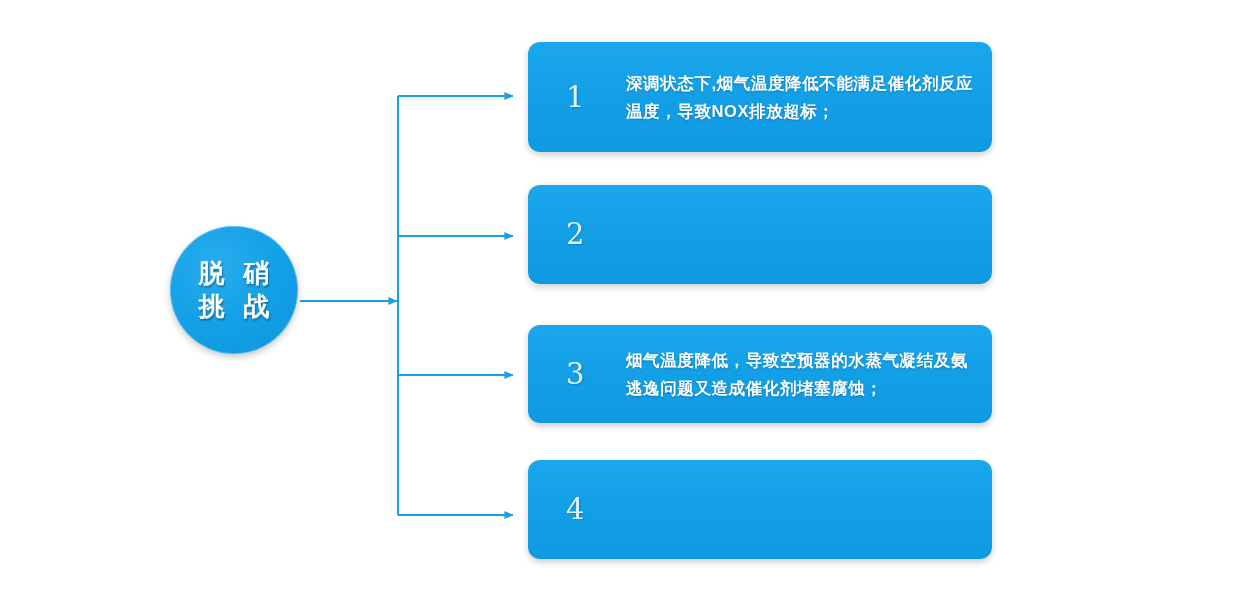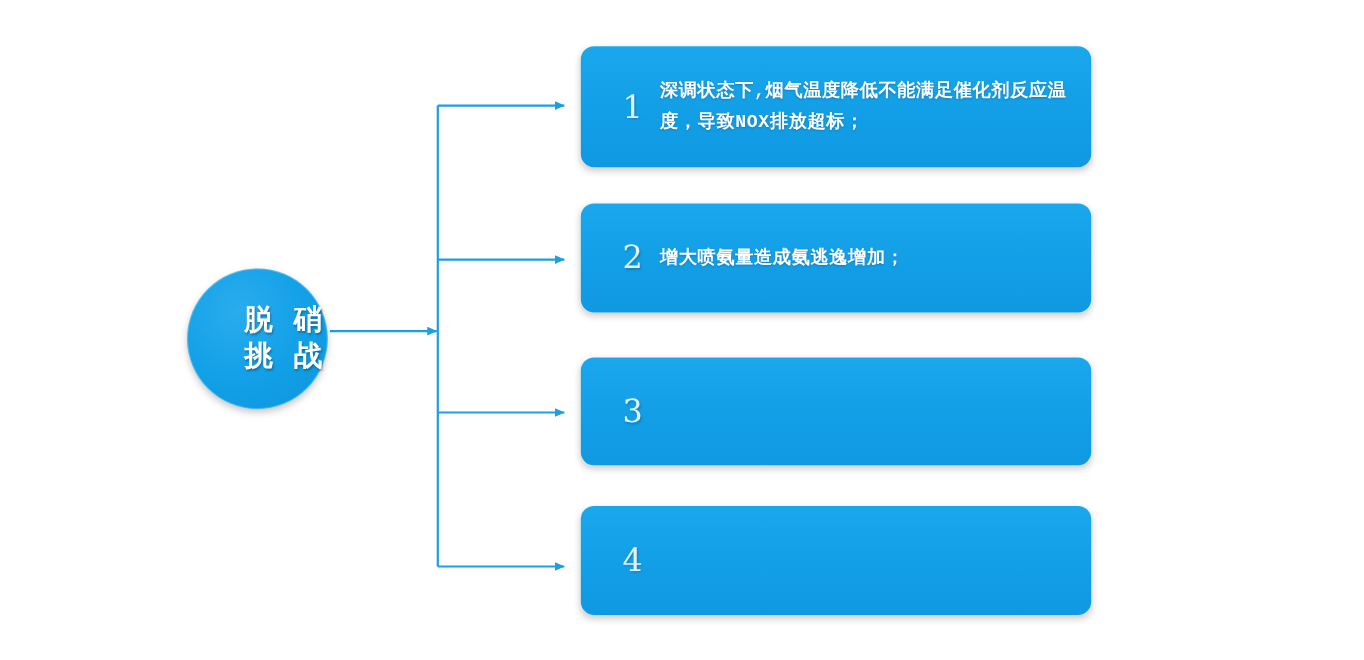--- a/index.html
+++ b/index.html
@@ -31,29 +31,29 @@
     top: 0;
     width: 1240px;
     height: 600px;
     pointer-events: none;
   }
 
   
   .hub {
     position: absolute;
     left: 170px;
-    top: 244px;
+    top: 226px;
     width: 128px;
     height: 128px;
     border-radius: 50%;
     background: radial-gradient(circle at 36% 30%, #2aacee 0%, #12a0e6 52%, #0e95dc 100%);
     box-shadow: 0 3px 7px rgba(0,0,0,0.22), 0 0 0 1px rgba(255,255,255,0.25) inset;
     display: flex;
     flex-direction: column;
-    align-items: flex-end;
+    align-items: center;
     justify-content: center;
     box-sizing: border-box;
   }
   .hub-line {
     color: #ffffff;
     font-weight: bold;
     font-size: 26px;
     letter-spacing: 5px;
     text-indent: 5px;
     line-height: 33px;
@@ -91,21 +91,22 @@
     text-align: left;
     text-shadow: 1px 1px 2px rgba(0,0,0,0.18);
   }
   .item-text {
     color: #ffffff;
     font-weight: bold;
     font-size: 16.5px;
     line-height: 28px;
     letter-spacing: 0.6px;
     text-shadow: 0px 1px 2px rgba(0,0,0,0.22);
-    font-family: Liberation Mono, monospace;
+    font-family: Liberation Sans, sans-serif;
+    margin-left: 26px;
   }
 </style>
 </head>
 <body>
 
 <div id="canvas">
 
   <svg id="connectors" width="1240" height="600" viewBox="0 0 1240 600">
     <defs>
       <marker id="arrowhead" markerWidth="9" markerHeight="8" refX="8.6" refY="4" orient="auto" markerUnits="userSpaceOnUse">
@@ -131,24 +132,24 @@
     <div class="hub-line">挑 战</div>
   </div>
 
   <div class="item-box b1">
     <div class="item-num">1</div>
     <div class="item-text">深调状态下,烟气温度降低不能满足催化剂反应温度，导致NOX排放超标；</div>
   </div>
 
   <div class="item-box b2">
     <div class="item-num">2</div>
-    <div class="item-text">增大喷氨量造成氨逃逸增加；</div>
   </div>
 
   <div class="item-box b3">
     <div class="item-num">3</div>
+    <div class="item-text">烟气温度降低，导致空预器的水蒸气凝结及氨逃逸问题又造成催化剂堵塞腐蚀；</div>
   </div>
 
   <div class="item-box b4">
     <div class="item-num">4</div>
   </div>
 
 </div>
 
 </body></html>

